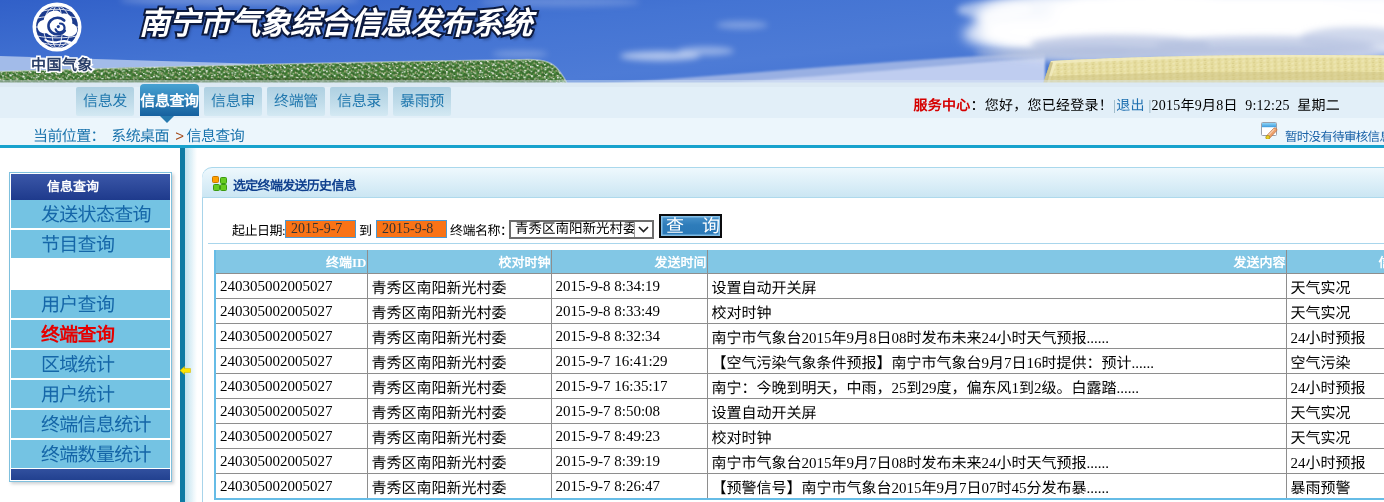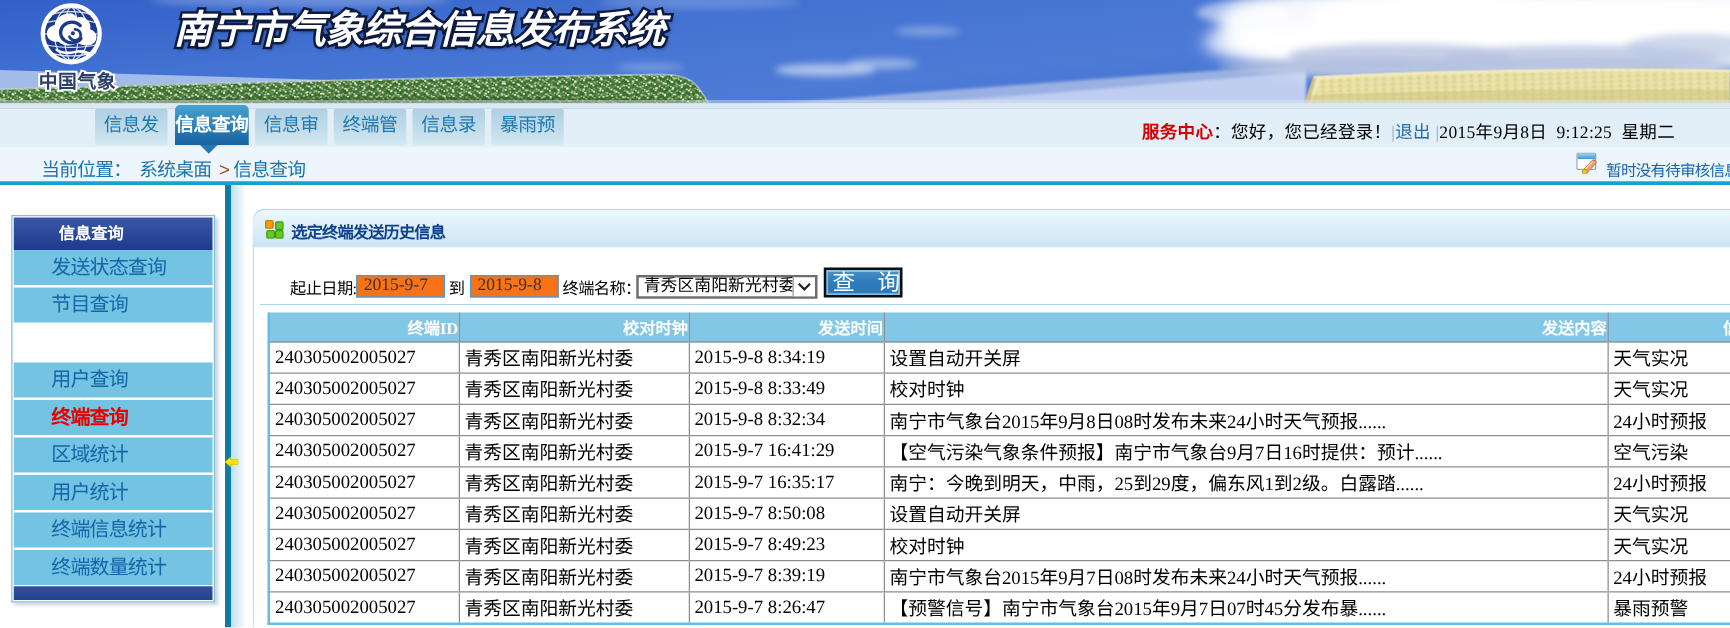--- a/index.html
+++ b/index.html
@@ -31,21 +31,21 @@
 
 #vbar{left:180px;top:147.5px;width:4.5px;height:354.5px;background:#0e7ba4}
 #vbarfade{left:184.5px;top:147.5px;width:12px;height:354.5px;background:linear-gradient(90deg,#bfe2ef,rgba(255,255,255,0))}
 #collarrow{left:180px;top:360.5px}
 
 #side{left:9px;top:172px;width:161px;height:308px;background:#fff;border:1px solid #7fc0dd;
   box-shadow:2px 2px 3px rgba(130,140,150,.4)}
 #side .hd{position:absolute;box-sizing:border-box;left:1px;top:1px;width:159px;height:26px;background:linear-gradient(#3b57a8,#1e3a8c);
   color:#fff;font-weight:bold;font-size:13px;line-height:26px;padding-left:36px}
 #side .it{position:absolute;box-sizing:border-box;left:1px;width:159px;height:28px;background:#74c3e3;color:#1566a8;
-  font-size:16px;line-height:30px;padding-left:30px;letter-spacing:-0.7px}
+  font-size:19px;line-height:30px;padding-left:30px;letter-spacing:-0.7px}
 #side .it.red{color:#e60000;font-weight:bold}
 #side .ft{position:absolute;left:1px;width:159px;height:11px;background:linear-gradient(#31509f,#22418f)}
 
 #panel{left:202px;top:167px;width:1182px;height:335px;border-left:1px solid #a8d4ea;border-top:2px solid #aad8ec;border-top-left-radius:10px;background:#fff}
 #phead{left:202px;top:168px;width:1182px;height:29px;background:linear-gradient(#eef8fd,#cbe6f3);border-top-left-radius:10px;border-bottom:1px solid #aed9ec}
 #ptitle{left:233px;top:175px;font-size:13px;font-weight:bold;color:#10408e;letter-spacing:-0.7px}
 #pico{left:212px;top:176px}
 
 .flabel{font-size:13px;color:#000;top:220px;letter-spacing:-0.5px}
 .finput{position:absolute;top:220px;height:16px;border:1.5px solid #4a9ad4;font-size:14px;

